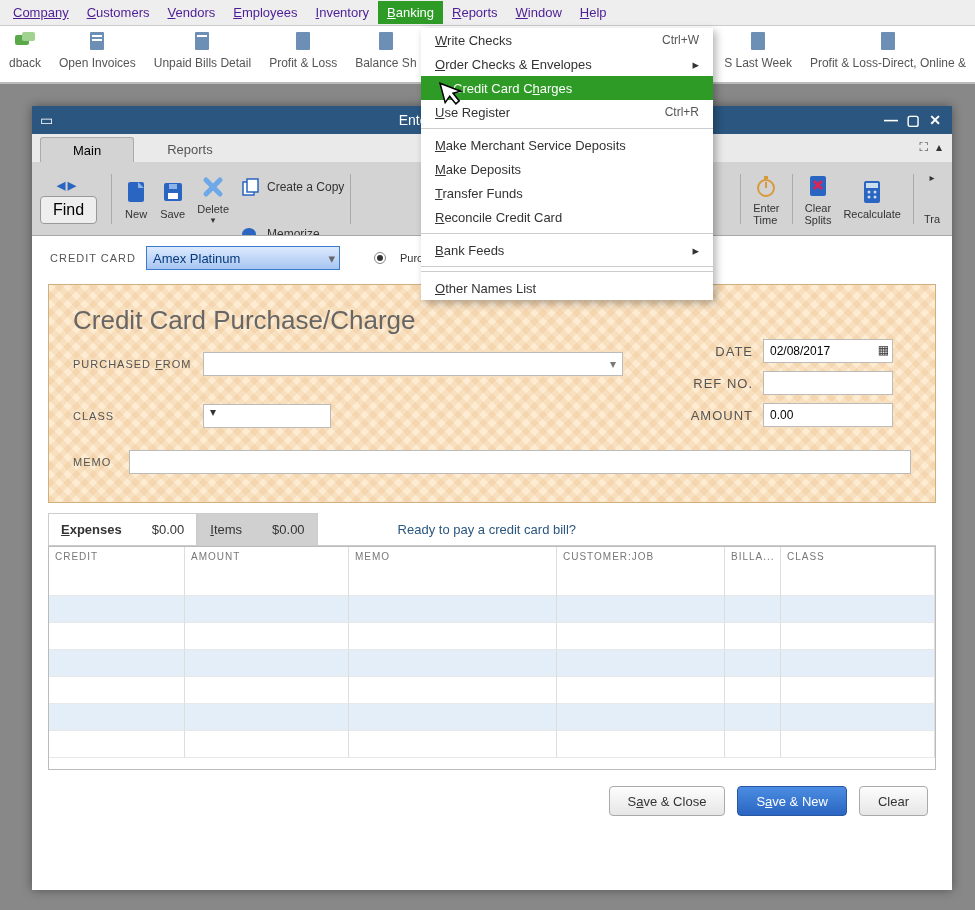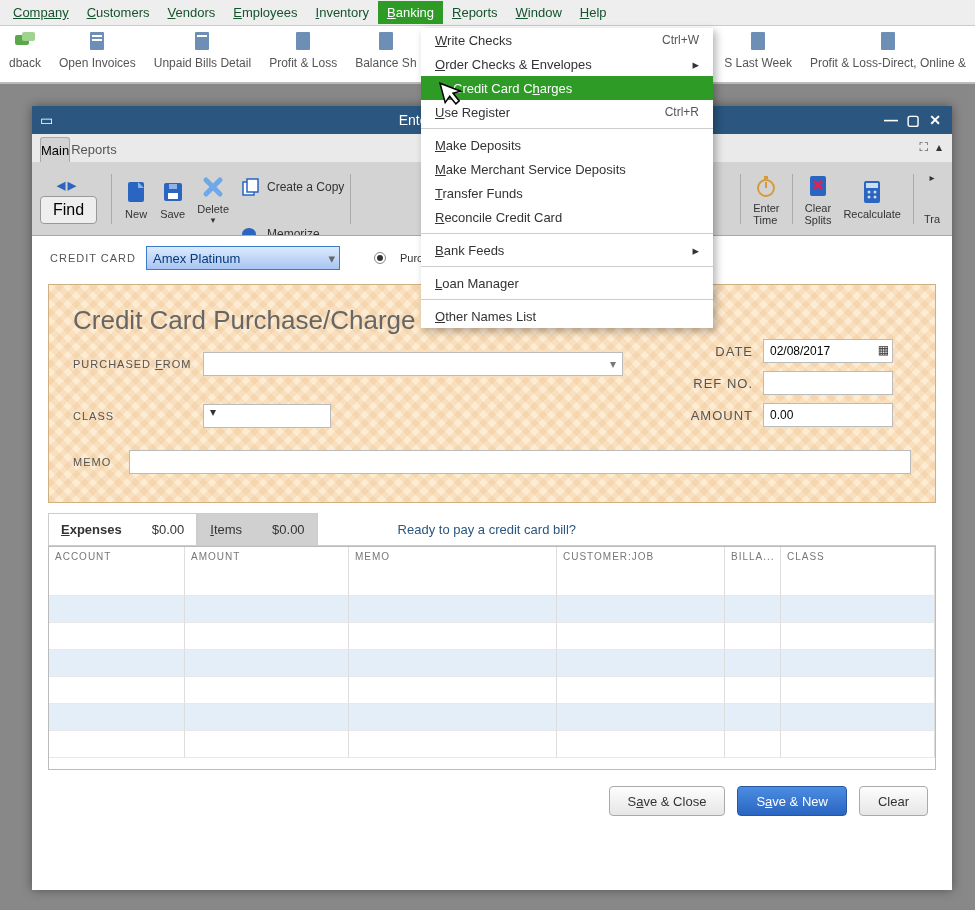--- a/index.html
+++ b/index.html
@@ -1,20 +1,20 @@
 <!DOCTYPE html>
 <html><head>
 <meta charset="utf-8">
 <style>
 * { box-sizing: border-box; margin: 0; padding: 0; font-family: Arial, Helvetica, sans-serif; }
 body { background: #888; width: 975px; height: 910px; overflow: hidden; font-size: 12px; color: #333; }
 
 
 .menubar { background: #eee; height: 26px; display:flex; align-items:center; padding: 0 4px; border-bottom:1px solid #ccc; }
-.menubar .mitem { padding: 4px 9px; font-size:13px; color:#14532d; cursor:pointer; }
+.menubar .mitem { padding: 4px 9px; font-size:13px; color:#4c1d95; cursor:pointer; }
 .menubar .mitem.active { background:#2e9b26; color:#fff; }
 .menubar .mitem .ul { text-decoration: underline; }
 
 
 .shortcutbar { background: #fff; height: 58px; display:flex; align-items:flex-start; padding:4px 0; border-bottom:2px solid #bbb; overflow:hidden;}
 .shortcut { display:flex; flex-direction:column; align-items:center; width:auto; padding:0 9px; font-size:12px; color:#555; white-space:nowrap; }
 .shortcut .sicon { width:22px; height:22px; margin-bottom:4px; display:flex; align-items:center; justify-content:center; }
 
 
 .dropdown { position:absolute; left:421px; top:28px; width:292px; background:#fff; box-shadow:3px 3px 8px rgba(0,0,0,0.3); z-index:500; }
@@ -24,21 +24,21 @@
 .dropdown .short { color:#555; font-size:12px; }
 
 
 .win { position:absolute; left:32px; top:106px; width:920px; height:784px; background:#fff; box-shadow:0 0 10px rgba(0,0,0,.4);}
 .win-title { background:#2a567f; height:28px; display:flex; align-items:center; color:#fff; font-size:14px; padding:0 8px; position:relative;}
 .win-title .ttxt { margin:0 auto; }
 .win-title .wbtn { width:18px; height:16px; margin:0 2px; color:#fff; font-weight:bold; display:flex;align-items:center;justify-content:center;font-size:14px;}
 .win-title .wleft { position:absolute; left:8px; }
 .win-title .wright { position:absolute; right:6px; display:flex;}
 .tabs-row { display:flex; align-items:flex-end; background:#eaeaea; height:28px; padding: 4px 8px 0 8px; position:relative;}
-.tab { padding:5px 0 4px; font-size:13px; color:#555; cursor:pointer; border:1px solid transparent;}
+.tab { padding:5px 32px 4px; font-size:13px; color:#555; cursor:pointer; border:1px solid transparent;}
 .tab.active { background:#d3d3d3; color:#000; border:1px solid #aaa; border-bottom:none; border-radius:3px 3px 0 0;}
 .tabs-row .rcorner { position:absolute; right:10px; top:6px; display:flex; gap:8px; }
 
 
 .toolbar { background:#d3d3d3; height:74px; display:flex; align-items:center; padding:0 8px; border-bottom:1px solid #aaa; overflow:hidden;}
 .tgroup { display:flex; flex-direction:column; align-items:center; margin:0 6px; font-size:11px; }
 .tgroup .glyph { height:28px; display:flex; align-items:center; justify-content:center; margin-bottom:2px;}
 .tsep { width:1px; height:50px; background:#aaa; margin:0 6px; }
 .tarrows { display:flex; gap:2px; margin-right:4px;}
 .tfind { border:1px solid #999; border-radius:4px; padding:4px 12px; background:#eee; font-size:16px; }
@@ -182,40 +182,37 @@
     </div>
   <div class="drow hl">
       <span>&nbsp;&nbsp;&nbsp;&nbsp;&nbsp;Credit Card C<span style="text-decoration:underline">h</span>arges</span>
     </div>
   <div class="drow">
       <span><span style="text-decoration:underline">U</span>se Register</span>
       <span class="short">Ctrl+R</span>
     </div>
   <div class="sep"></div>
   <div class="drow">
+      <span><span style="text-decoration:underline">M</span>ake Merchant Service Deposits</span>
+    </div>
+  <div class="drow">
       <span><span style="text-decoration:underline">M</span>ake Deposits</span>
-    </div>
-  <div class="drow">
-      <span><span style="text-decoration:underline">M</span>ake Merchant Service Deposits</span>
     </div>
   <div class="drow">
       <span><span style="text-decoration:underline">T</span>ransfer Funds</span>
     </div>
   <div class="drow">
       <span><span style="text-decoration:underline">R</span>econcile Credit Card</span>
     </div>
   <div class="sep"></div>
   <div class="drow">
       <span><span style="text-decoration:underline">B</span>ank Feeds</span>
       <span>▸</span>
     </div>
   <div class="sep"></div>
-  <div class="drow">
-      <span><span style="text-decoration:underline">L</span>oan Manager</span>
-    </div>
   <div class="sep"></div>
   <div class="drow">
       <span><span style="text-decoration:underline">O</span>ther Names List</span>
     </div>
 </div>
 
 <div class="cursor">
   <svg width="26" height="30">
       <polygon points="2,2 2,22 8,17 12,26 16,24 12,15 20,15" fill="#fff" stroke="#000" stroke-width="1.5"></polygon>
     </svg>
@@ -394,21 +391,21 @@
     </div>
     <div class="etab inactive">
       <span><span style="text-decoration:underline">I</span>tems</span>
       <span class="amt">$0.00</span>
     </div>
     <span class="readylink">Ready to pay a credit card bill?</span>
   </div>
 
   <div class="tbl">
     <div class="thdr">
-      <div class="c-acct">ACCOUNT</div>
+      <div class="c-acct">CREDIT</div>
       <div class="c-amt">AMOUNT</div>
       <div class="c-memo">MEMO</div>
       <div class="c-cust">CUSTOMER:JOB</div>
       <div class="c-bill">BILLA...</div>
       <div class="c-class">CLASS</div>
     </div>
     <div class="tbody">
       <div class="trow">
           <div class="c-acct"></div>
           <div class="c-amt"></div>

